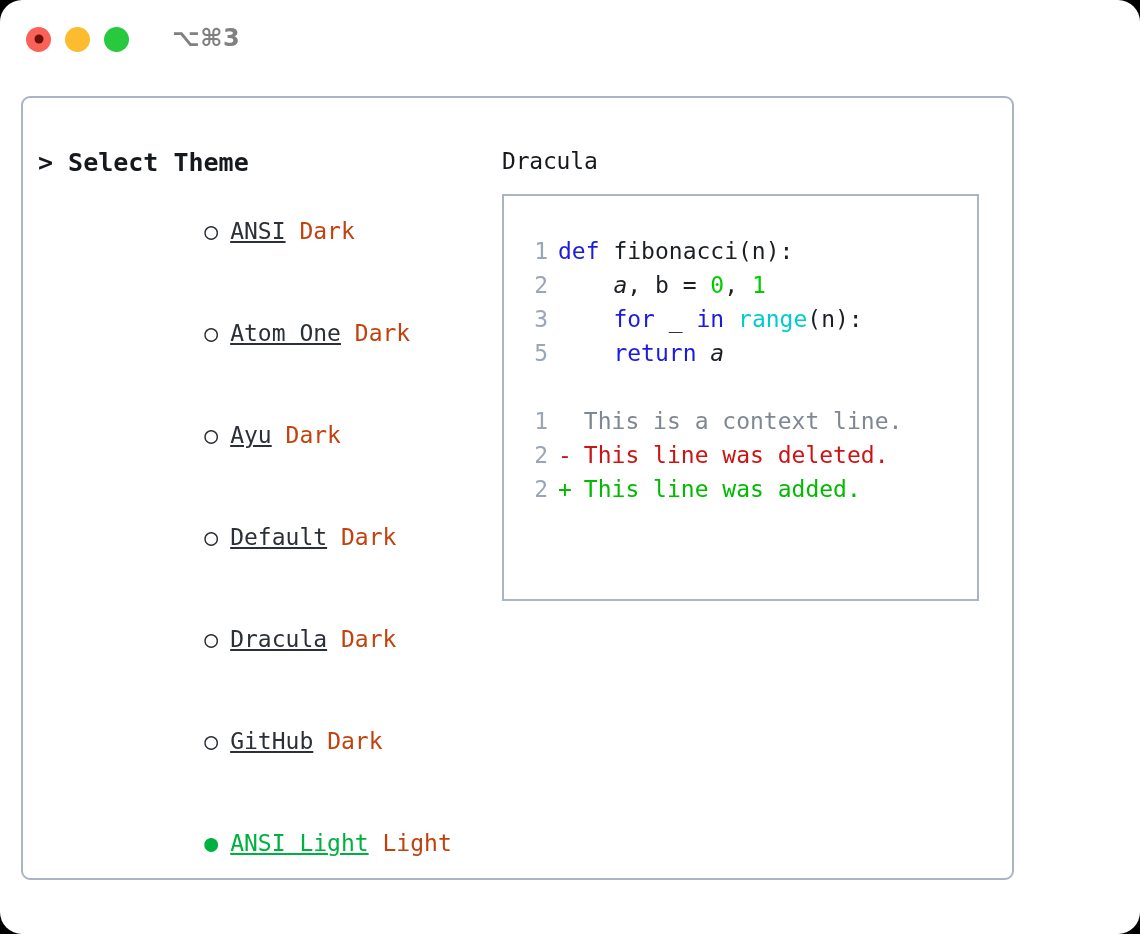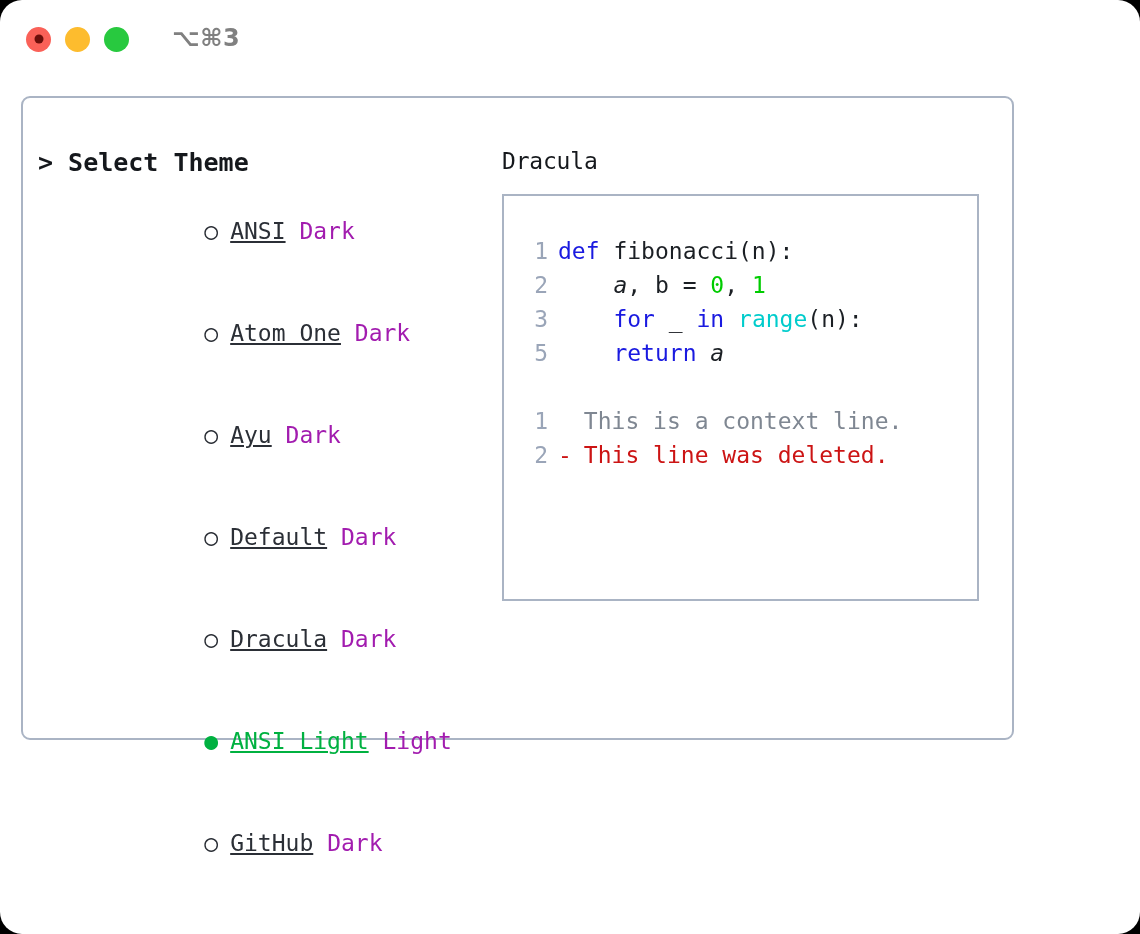--- a/index.html
+++ b/index.html
@@ -67,21 +67,21 @@
     position: relative;
     top: -1px;
   }
 
   
   .card {
     position: absolute;
     left: 21px;
     top: 96px;
     width: 993px;
-    height: 644px;
+    height: 784px;
     border: 2px solid #aab4c4;
     border-radius: 9px;
     box-sizing: border-box;
     background: #ffffff;
   }
 
   .columns {
     position: absolute;
     inset: 0;
   }
@@ -109,21 +109,21 @@
     white-space: pre;
   }
   .bullet {
     display: inline-block;
     width: 26px;
     color: #2b2f36;
   }
   .bullet.on { color: #00b140; }
   .theme-row.selected .name { color: #00b140; }
   .theme-row .name { color: #2b2f36; text-decoration: underline; }
-  .theme-row .kind { color: #a21caf; }
+  .theme-row .kind { color: #c2410c; }
 
   
   .right-col {
     position: absolute;
     left: 479px;
     top: 48px;
     width: 490px;
   }
   .preview-title {
     font-family: "DejaVu Sans Mono", monospace;
@@ -208,27 +208,27 @@
           </div>
           <div class="theme-row">
             <span class="bullet">○</span><span class="name">Ayu</span><span class="kind"> </span><span class="kind">Dark</span>
           </div>
           <div class="theme-row">
             <span class="bullet">○</span><span class="name">Default</span><span class="kind"> </span><span class="kind">Dark</span>
           </div>
           <div class="theme-row">
             <span class="bullet">○</span><span class="name">Dracula</span><span class="kind"> </span><span class="kind">Dark</span>
           </div>
+          <div class="theme-row">
+            <span class="bullet">○</span><span class="name">GitHub</span><span class="kind"> </span><span class="kind">Dark</span>
+          </div>
           <div class="theme-row selected">
             <span class="bullet on">●</span><span class="name">ANSI Light</span><span class="kind"> </span><span class="kind">Light</span>
           </div>
           <div class="theme-row">
-            <span class="bullet">○</span><span class="name">GitHub</span><span class="kind"> </span><span class="kind">Dark</span>
-          </div>
-          <div class="theme-row">
             <span class="bullet">○</span><span class="name">Ayu Light</span><span class="kind"> </span><span class="kind">Light</span>
           </div>
 
         </div>
 
       </div>
 
       <div class="right-col">
         <div class="preview-title">Dracula</div>
 
@@ -243,20 +243,21 @@
 
 
             <div class="code-line"><span class="ln">5</span><span class="tok-plain">    </span><span class="tok-kw">return</span><span class="tok-plain"> </span><span class="tok-var">a</span></div>
 
             <div class="diff-gap"></div>
 
             <div class="code-line diff-line"><span class="ln">1</span><span class="diff-ctx"><span class="diff-mark"> </span> <span>This is a context line.</span></span></div>
 
             <div class="code-line diff-line"><span class="ln">2</span><span class="diff-del"><span class="diff-mark">-</span> <span>This line was deleted.</span></span></div>
 
+            <div class="code-line diff-line"><span class="ln">2</span><span class="diff-add"><span class="diff-mark">+</span> <span>This line was added.</span></span></div>
 
           </div>
         </div>
       </div>
 
     </div>
   </div>
 </div>
 
 </body></html>

